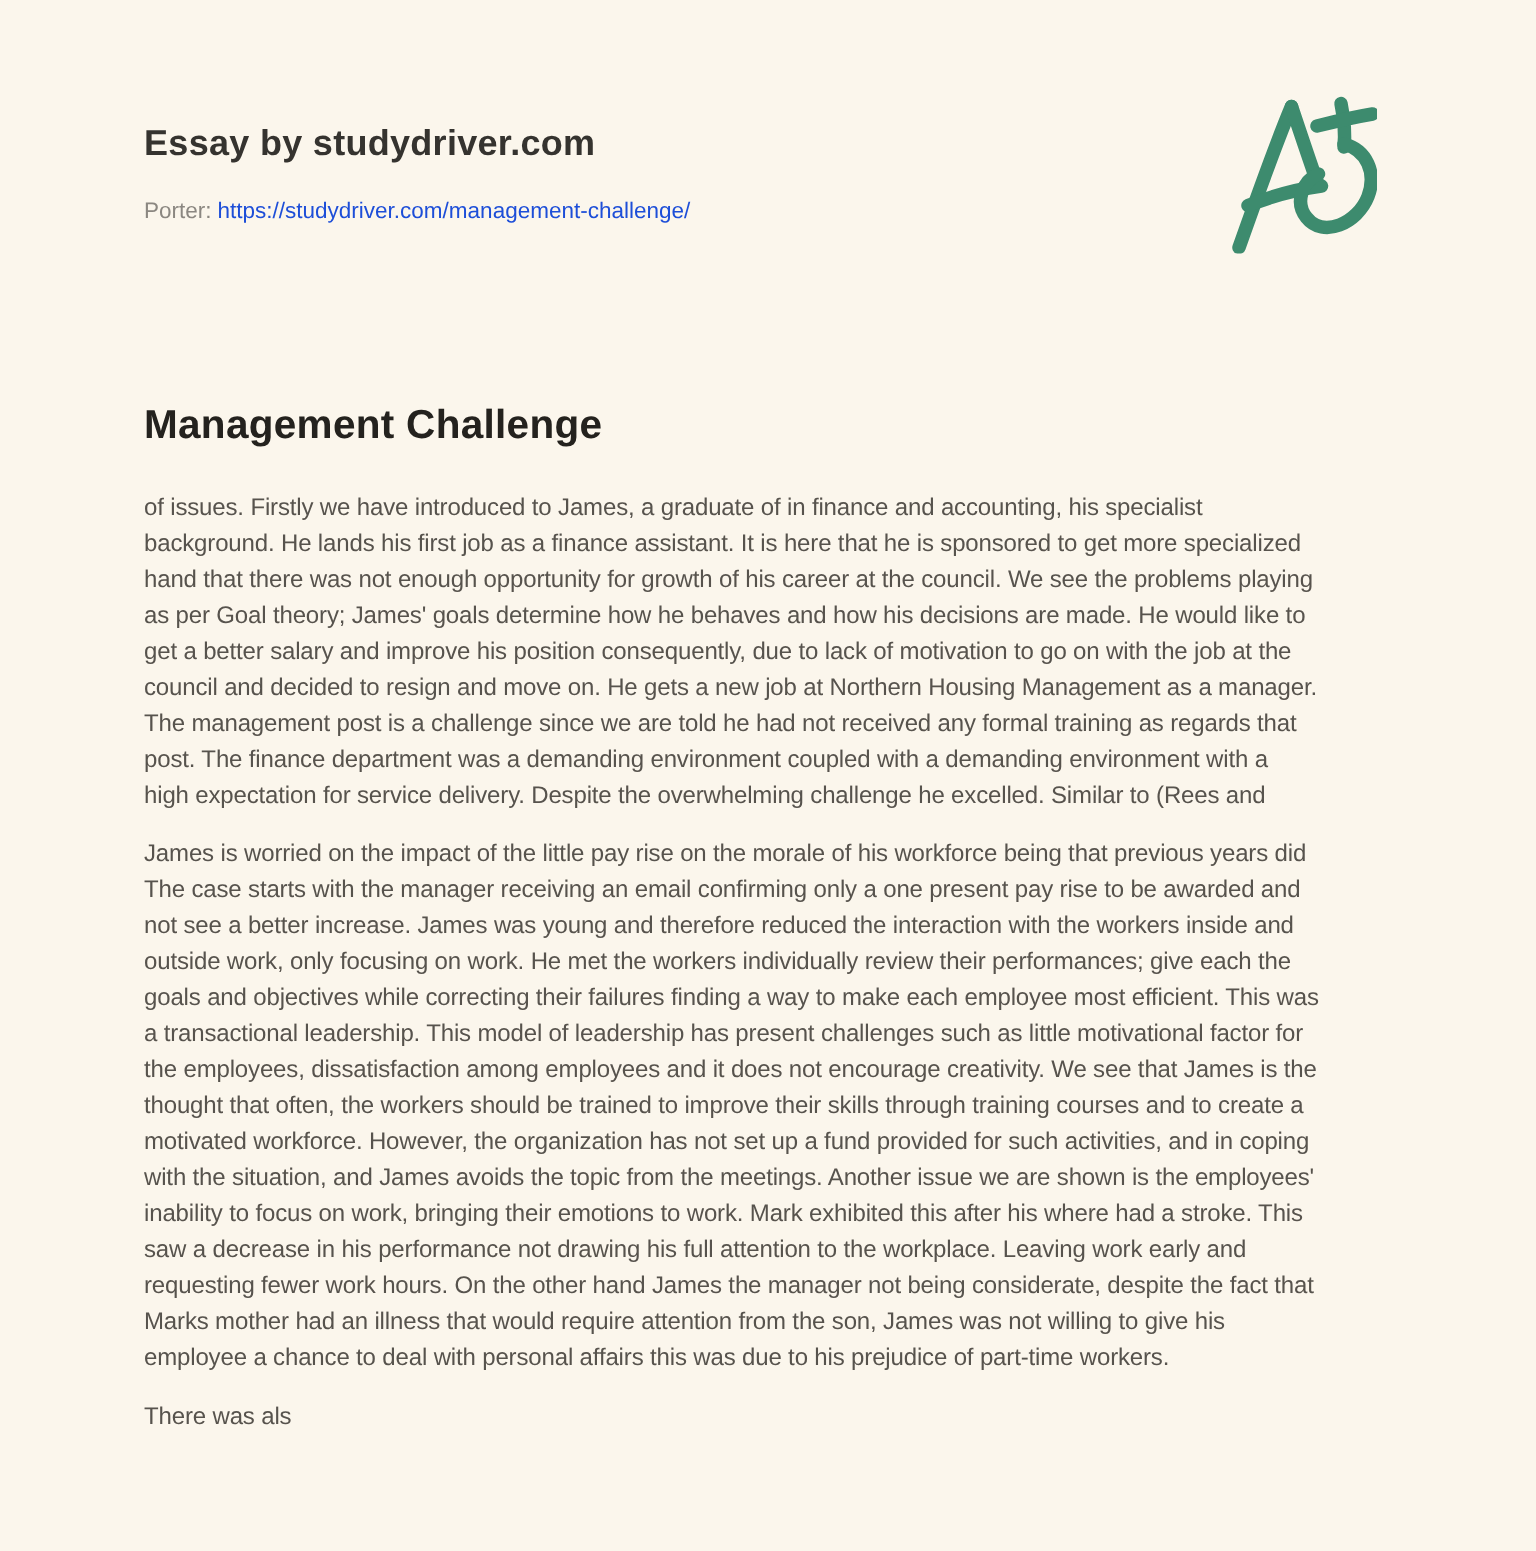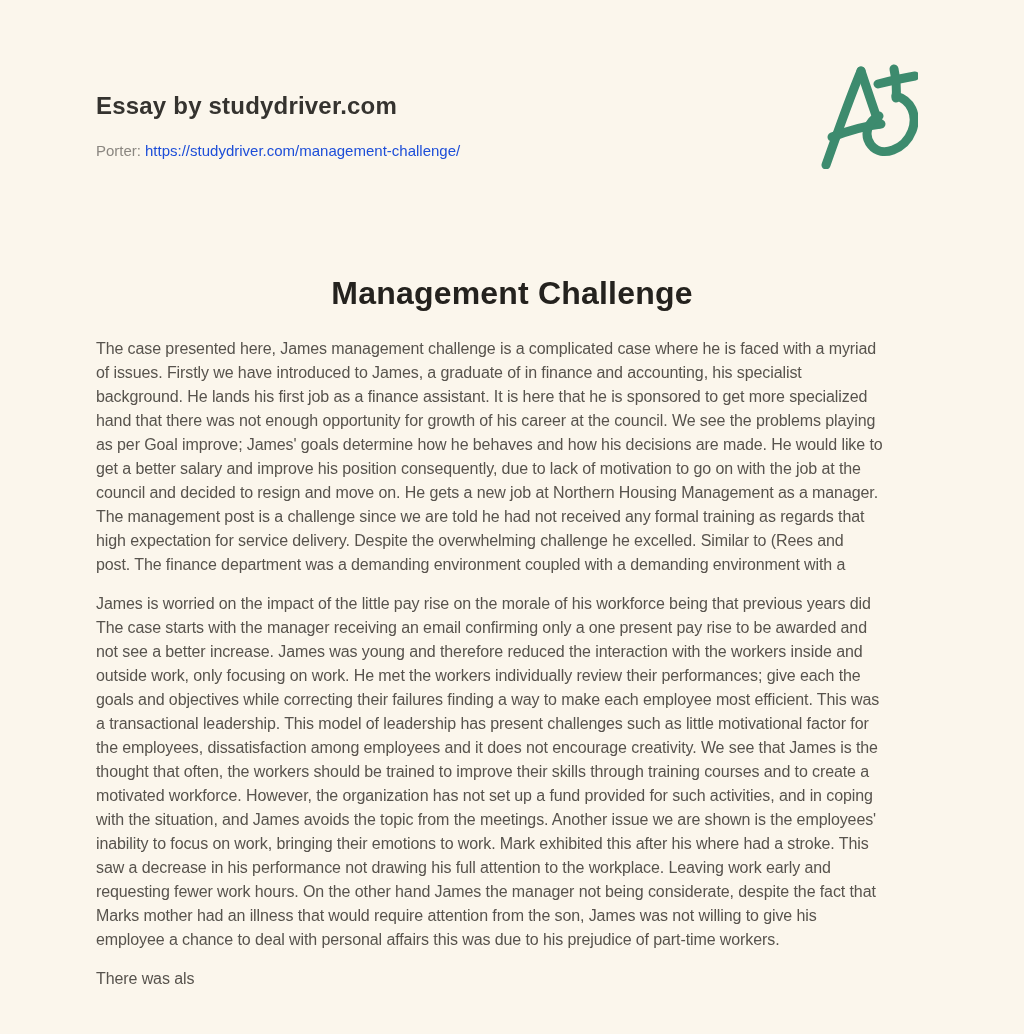--- a/index.html
+++ b/index.html
@@ -8,21 +8,21 @@
     width: 1024px;
     height: 1034px;
     background: #fbf6ec;
     overflow: hidden;
     font-family: "Liberation Sans", sans-serif;
   }
   .page {
     position: relative;
     width: 1024px;
     height: 1034px;
-    padding: 16px 96px;
+    padding: 6px 96px;
   }
   .header-title {
     margin: 0;
     padding-top: 76px;
     font-size: 24px;
     line-height: 28px;
     font-weight: 700;
     color: #35332f;
     letter-spacing: 0.2px;
   }
@@ -39,26 +39,25 @@
   }
   .logo {
     position: absolute;
     top: 63px;
     right: 106px;
     width: 100px;
     height: 106px;
   }
   .essay-title {
     margin: 114px 0 0 0;
-    font-size: 32px;
+    font-size: 27px;
     line-height: 38px;
     font-weight: 700;
     color: #24221e;
     letter-spacing: 0.2px;
-    text-align: center;
   }
   .essay-body {
     margin-top: 25px;
     font-size: 16px;
     color: #57534d;
     letter-spacing: -0.1px;
   }
   .paragraph { margin: 0 0 15px 0; }
   .paragraph .line {
     white-space: nowrap;
@@ -86,30 +85,29 @@
         <path d="M60 21 C 72 18, 85 15, 97 13"></path>
         <path d="M78 33 C 93 37, 100 52, 94 68 C 87 86, 64 96, 53 82 C 45 72, 50 58, 61 53"></path>
       </g>
     </svg>
   </div>
 
   <h2 class="essay-title">Management Challenge</h2>
 
   <div class="essay-body">
     <div class="paragraph">
-        <div class="line">The case presented here, James management challenge is a complicated case where he is faced with a myriad</div>
         <div class="line">of issues. Firstly we have introduced to James, a graduate of in finance and accounting, his specialist</div>
         <div class="line">background. He lands his first job as a finance assistant. It is here that he is sponsored to get more specialized</div>
         <div class="line">hand that there was not enough opportunity for growth of his career at the council. We see the problems playing</div>
-        <div class="line">as per Goal improve; James' goals determine how he behaves and how his decisions are made. He would like to</div>
+        <div class="line">as per Goal theory; James' goals determine how he behaves and how his decisions are made. He would like to</div>
         <div class="line">get a better salary and improve his position consequently, due to lack of motivation to go on with the job at the</div>
         <div class="line">council and decided to resign and move on. He gets a new job at Northern Housing Management as a manager.</div>
         <div class="line">The management post is a challenge since we are told he had not received any formal training as regards that</div>
+        <div class="line">post. The finance department was a demanding environment coupled with a demanding environment with a</div>
         <div class="line">high expectation for service delivery. Despite the overwhelming challenge he excelled. Similar to (Rees and</div>
-        <div class="line">post. The finance department was a demanding environment coupled with a demanding environment with a</div>
       </div>
     <div class="paragraph">
         <div class="line">James is worried on the impact of the little pay rise on the morale of his workforce being that previous years did</div>
         <div class="line">The case starts with the manager receiving an email confirming only a one present pay rise to be awarded and</div>
         <div class="line">not see a better increase. James was young and therefore reduced the interaction with the workers inside and</div>
         <div class="line">outside work, only focusing on work. He met the workers individually review their performances; give each the</div>
         <div class="line">goals and objectives while correcting their failures finding a way to make each employee most efficient. This was</div>
         <div class="line">a transactional leadership. This model of leadership has present challenges such as little motivational factor for</div>
         <div class="line">the employees, dissatisfaction among employees and it does not encourage creativity. We see that James is the</div>
         <div class="line">thought that often, the workers should be trained to improve their skills through training courses and to create a</div>

